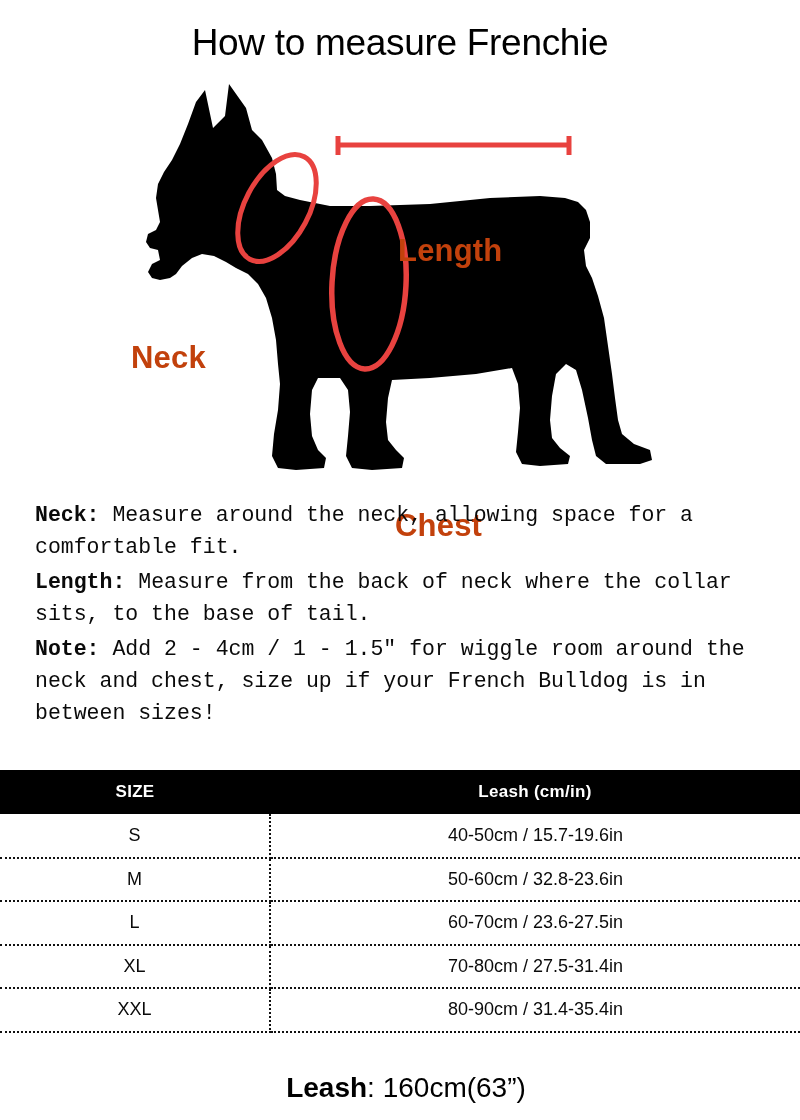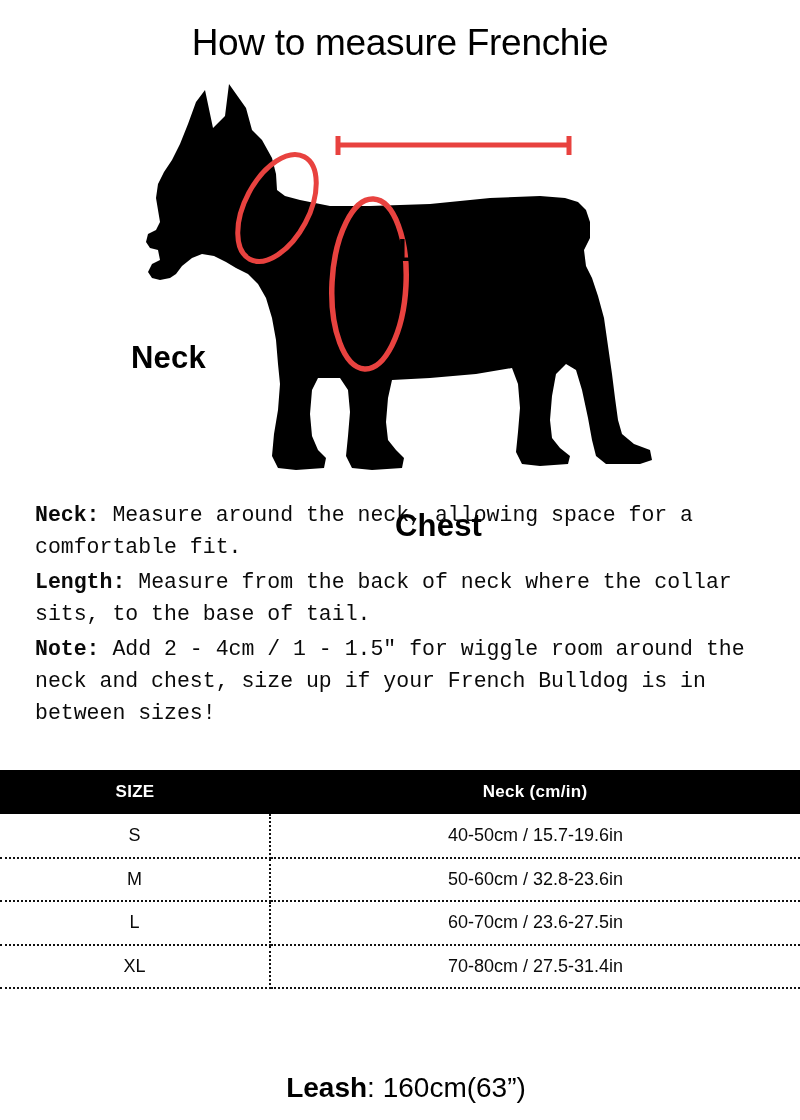--- a/index.html
+++ b/index.html
@@ -18,21 +18,21 @@
     font-size:37px; font-weight:400; letter-spacing:-0.3px;
     color:#000;
   }
 
   
   .illus { position:absolute; top:78px; left:0; width:800px; height:410px; }
   .illus svg { display:block; }
 
   .red-label {
     position:absolute;
-    color:#000000;
+    color:#c2410c;
     font-weight:700;
     font-size:31px;
     letter-spacing:0.2px;
     white-space:nowrap;
   }
   .lbl-neck   { left:131px; top:262px; }
   .lbl-length { left:398px; top:155px; }
   .lbl-chest  { left:395px; top:387px;margin-top:43px; }
 
   
@@ -146,40 +146,44 @@
 
   <div class="tbl">
     <table>
       <colgroup>
           <col class="c1">
           <col class="c2">
         </colgroup>
       <thead>
         <tr>
           <th>SIZE</th>
-          <th>Neck (cm/in)</th>
+          <th>Leash (cm/in)</th>
         </tr>
       </thead>
       <tbody>
         <tr>
           <td>S</td>
           <td>40-50cm / 15.7-19.6in</td>
         </tr>
         <tr>
           <td>M</td>
           <td>50-60cm / 32.8-23.6in</td>
         </tr>
         <tr>
           <td>L</td>
           <td>60-70cm / 23.6-27.5in</td>
         </tr>
         <tr>
           <td>XL</td>
           <td>70-80cm / 27.5-31.4in</td>
         </tr>
+        <tr>
+          <td>XXL</td>
+          <td>80-90cm / 31.4-35.4in</td>
+        </tr>
       </tbody>
     </table>
   </div>
 
   <div class="footer">
     <b>Leash</b><span>: 160cm(63”)</span>
   </div>
 
 </div>
 

